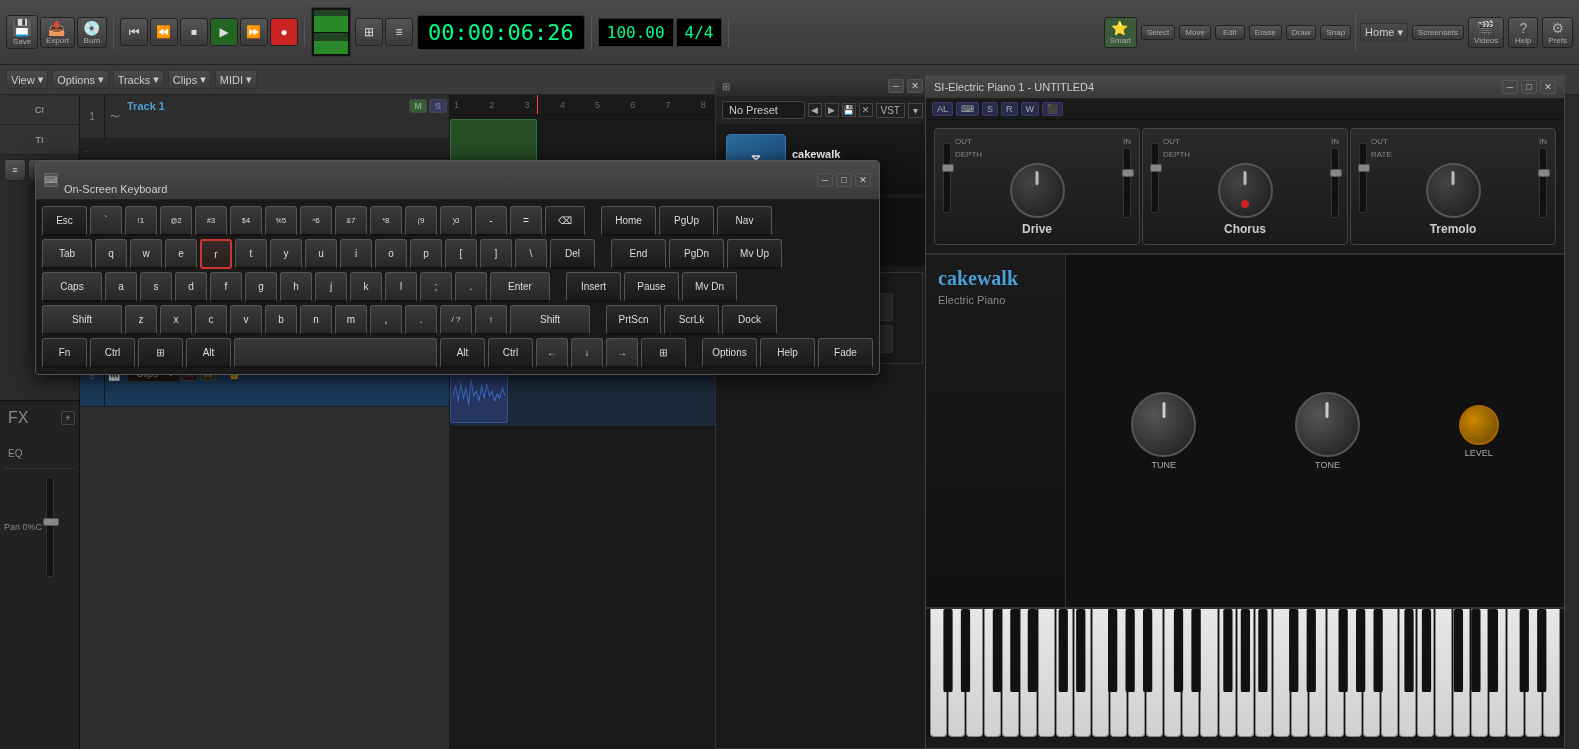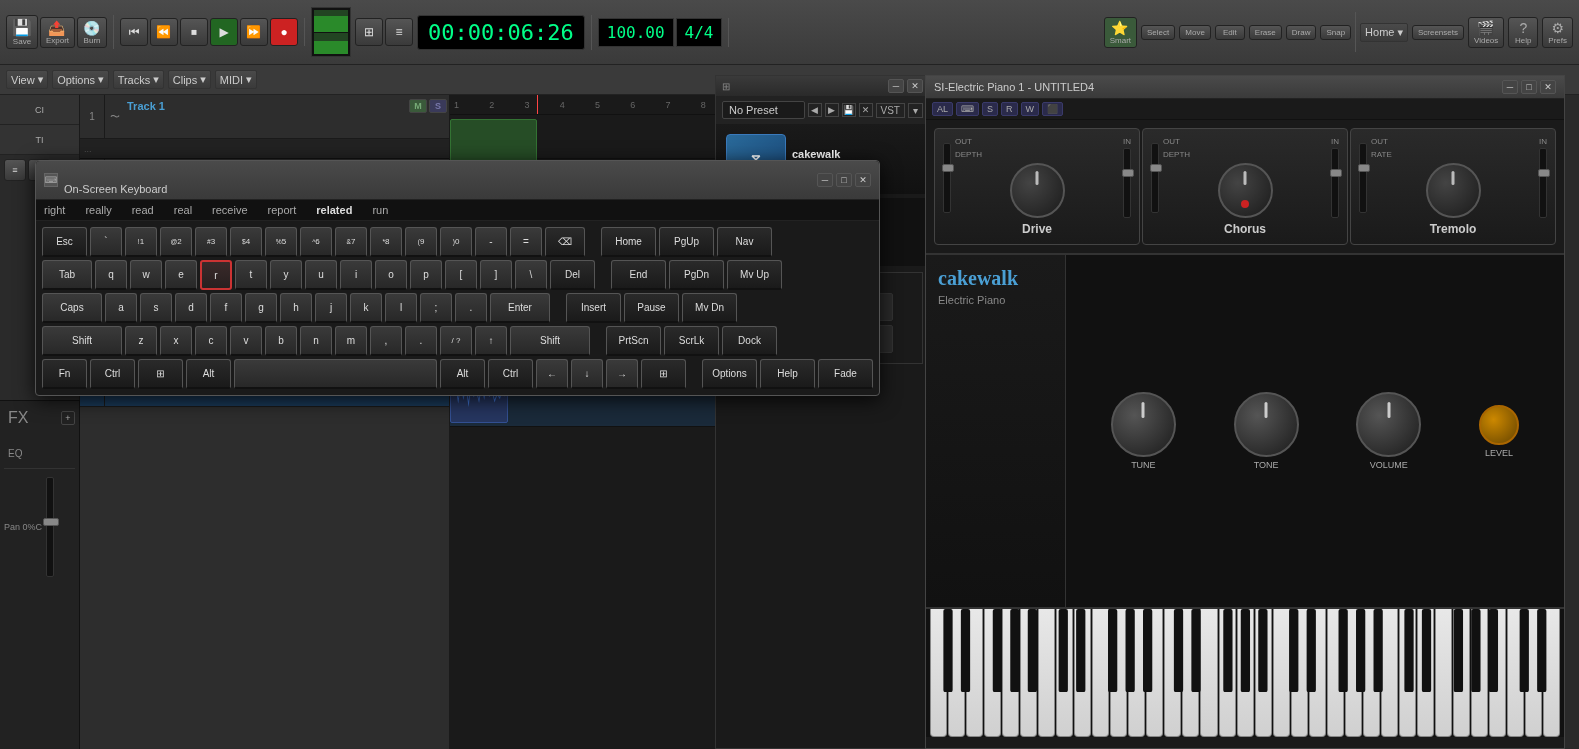--- a/index.html
+++ b/index.html
@@ -749,24 +749,20 @@
           <div class="si-knob-big"></div>
           <span class="si-knob-label">TUNE</span>
         </div>
 
         <div class="si-knob-unit">
           <div class="si-knob-big"></div>
           <span class="si-knob-label">TONE</span>
         </div>
 
 
-        <div class="si-knob-unit">
-          <div class="si-knob-big"></div>
-          <span class="si-knob-label">VOLUME</span>
-        </div>
 
         <div class="si-knob-unit">
           <div class="level-knob"></div>
           <span class="si-knob-label">LEVEL</span>
         </div>
 
       </div>
     </div>
 
     <div id="piano-visual">
@@ -850,30 +846,20 @@
       <div style="width:14px; height:14px; background:#555; border:1px solid #666; display:flex; align-items:center; justify-content:center; font-size:9px; color:#aaa;">⌨</div>
       <span id="osk-title">On-Screen Keyboard</span>
     </div>
     <div style="display:flex; gap:3px;">
       <div class="osk-win-btn">─</div>
       <div class="osk-win-btn">□</div>
       <div class="osk-win-btn">✕</div>
     </div>
   </div>
 
-  <div id="osk-words">
-    <span style="cursor:pointer;">right</span>
-    <span style="cursor:pointer;">really</span>
-    <span style="cursor:pointer;">read</span>
-    <span style="cursor:pointer;">real</span>
-    <span style="cursor:pointer;">receive</span>
-    <span style="cursor:pointer;">report</span>
-    <span style="cursor:pointer; font-weight:bold; color:#ddd;">related</span>
-    <span style="cursor:pointer;">run</span>
-  </div>
 
   <div id="osk-keys">
 
     <div class="key-row">
       <div class="key special">Esc</div>
       <div class="key">`</div>
       <div class="key" style="font-size:8px;"><sup>!</sup>1</div>
       <div class="key" style="font-size:8px;"><sup>@</sup>2</div>
       <div class="key" style="font-size:8px;"><sup>#</sup>3</div>
       <div class="key" style="font-size:8px;"><sup>$</sup>4</div>

